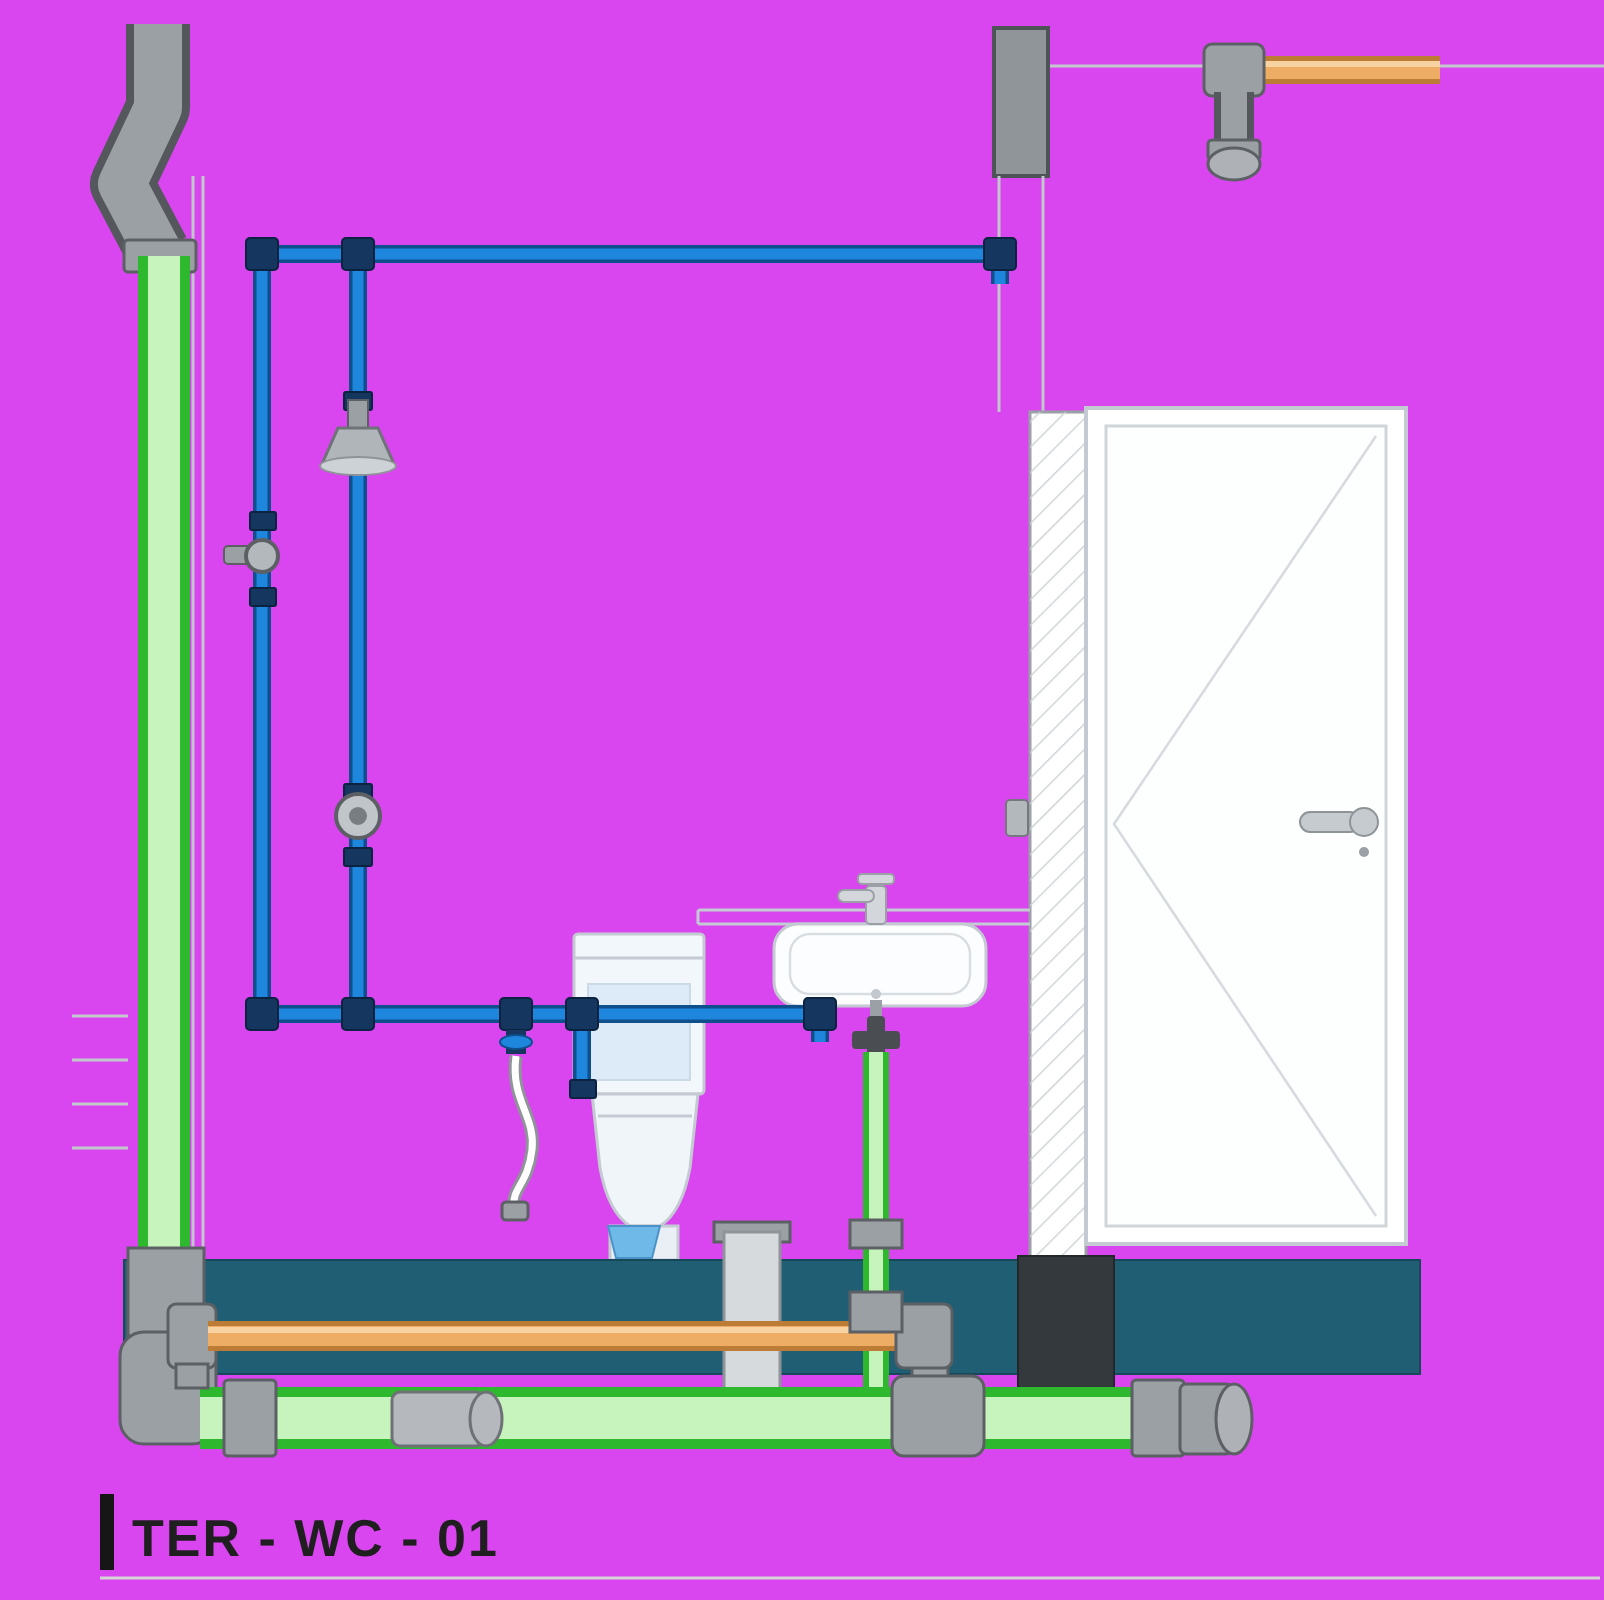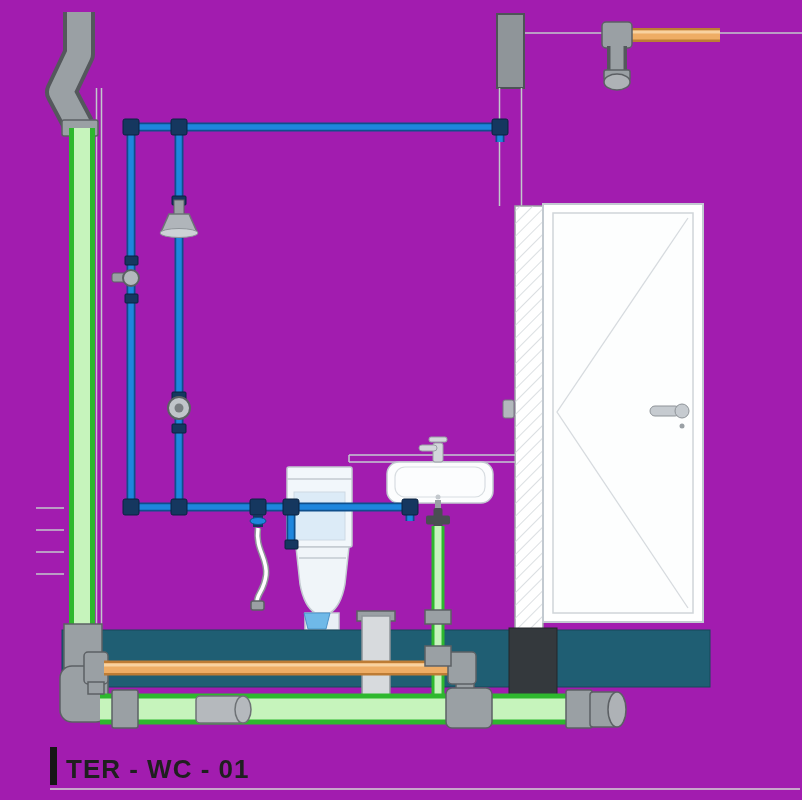--- a/index.html
+++ b/index.html
@@ -1,16 +1,16 @@
 <!DOCTYPE html>
 <html style="--blue_pipe: #1e86dd; --blue_pipe_dark: #0f4f8c; --blue_fitting: #15375f; --green_pipe_edge: #2eb82e; --green_pipe_fill: #c6f4bc; --copper_edge: #bd7c35; --copper_fill: #eead65; --copper_highlight: #f8d2a0; --gray_fitting: #9aa0a4; --gray_fitting_dark: #5c6064; --gray_duct_edge: #54585c; --gray_duct_fill: #9aa0a4; --wall_block: #8f9599; --wall_block_edge: #4e5357; --slab: #1f5e73; --slab_edge: #17485a; --beam: #34393d; --wall_line: #c2c7cb; --hatch_line: #ccd1d5; --fixture_line: #c3cad1; --fixture_fill: #f2f7fb; --fixture_blue: #dcebf7; --water_blue: #6fb9e8; --title_text: #1f1f1f; --title_bar: #161616;"><head>
 <meta charset="utf-8">
 <style>
   html,body{margin:0;padding:0;background:#ffffff;}
-  .canvas{position:relative;width:802px;height:800px;background:#a21caf;overflow:hidden;
+  .canvas{position:relative;width:802px;height:800px;background:#d946ef;overflow:hidden;
           font-family:"Liberation Sans",sans-serif;}
   svg{display:block;}
   
   .pipe-blue-o{stroke:var(--blue_pipe_dark);fill:none;stroke-linejoin:round;}
   .pipe-blue-i{stroke:var(--blue_pipe);fill:none;stroke-linejoin:round;}
   .fit-blue{fill:var(--blue_fitting);stroke:#0b2240;stroke-width:1;}
   .pipe-green-o{stroke:var(--green_pipe_edge);fill:none;stroke-linejoin:round;}
   .pipe-green-i{stroke:var(--green_pipe_fill);fill:none;stroke-linejoin:round;}
   .pipe-copper-o{stroke:var(--copper_edge);fill:none;}
   .pipe-copper-i{stroke:var(--copper_fill);fill:none;}

